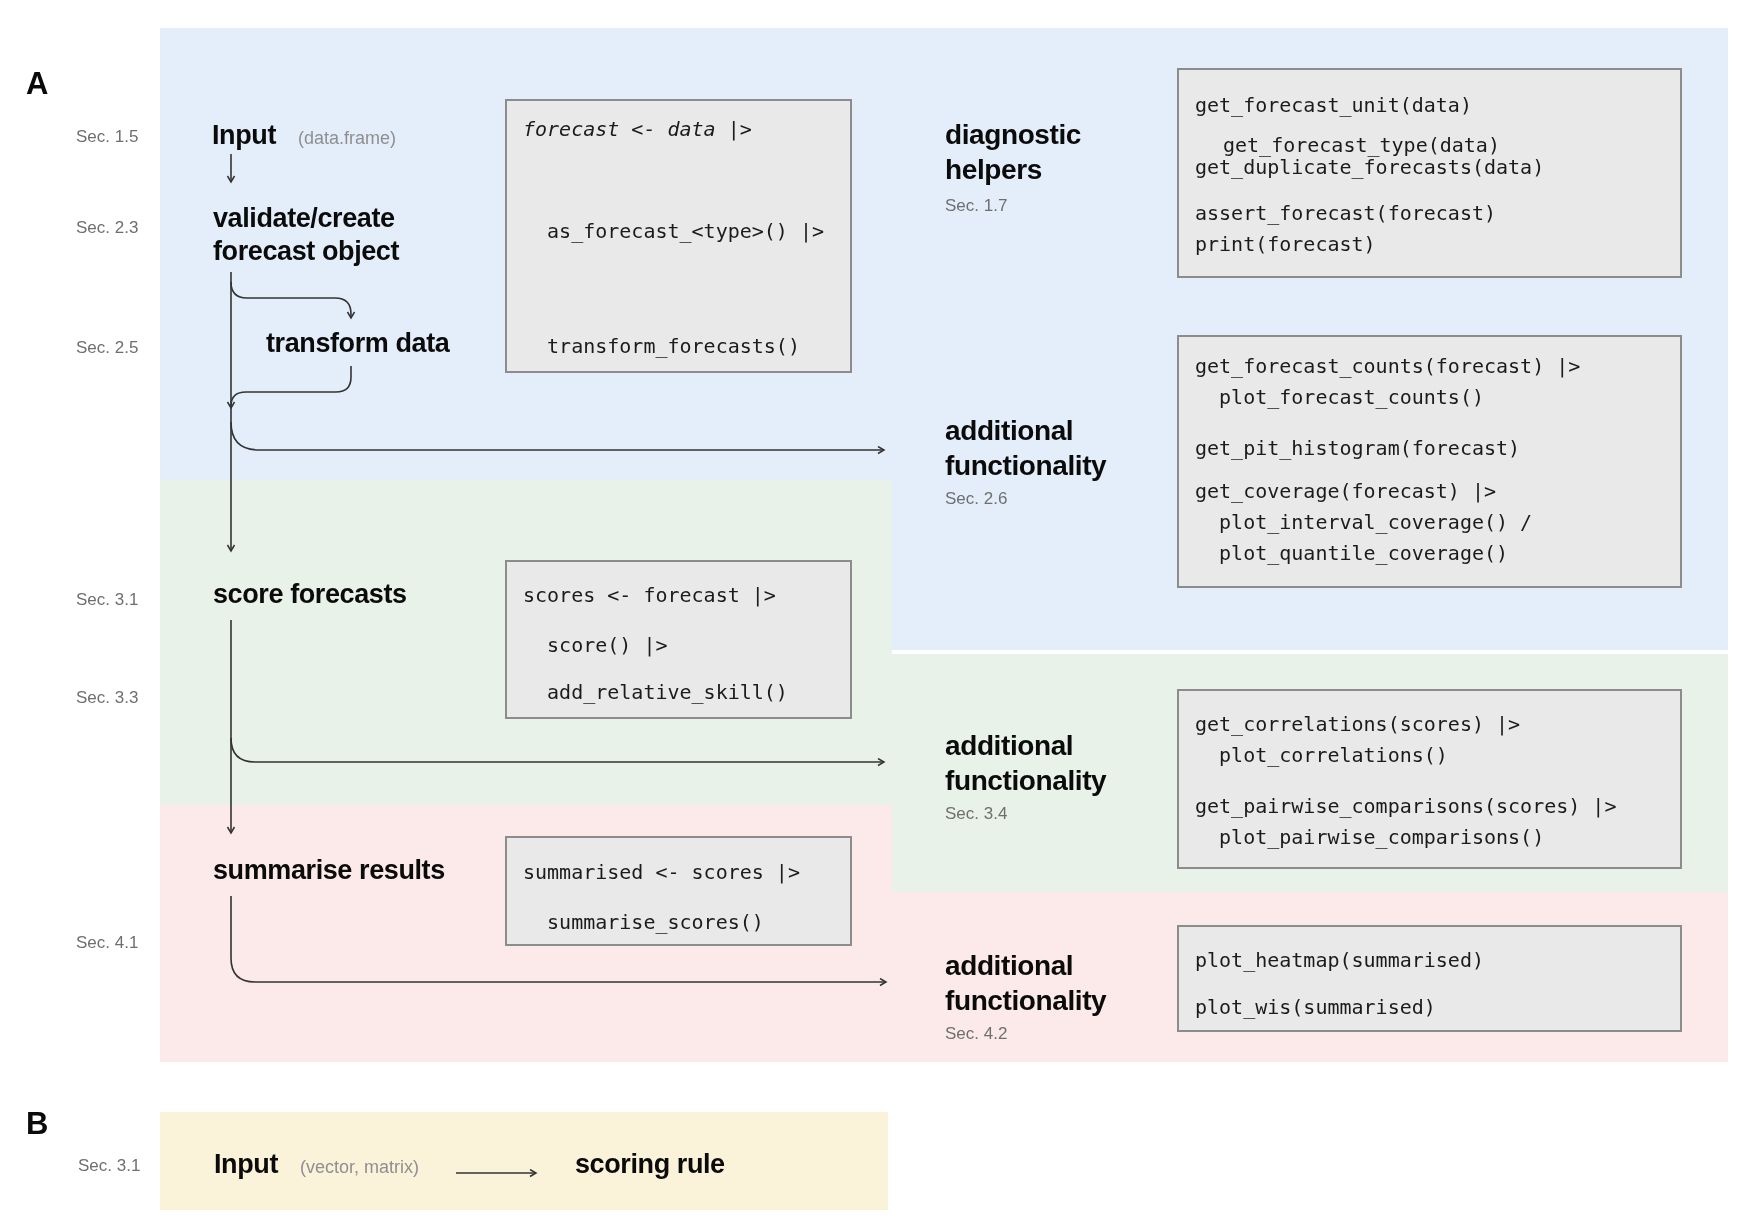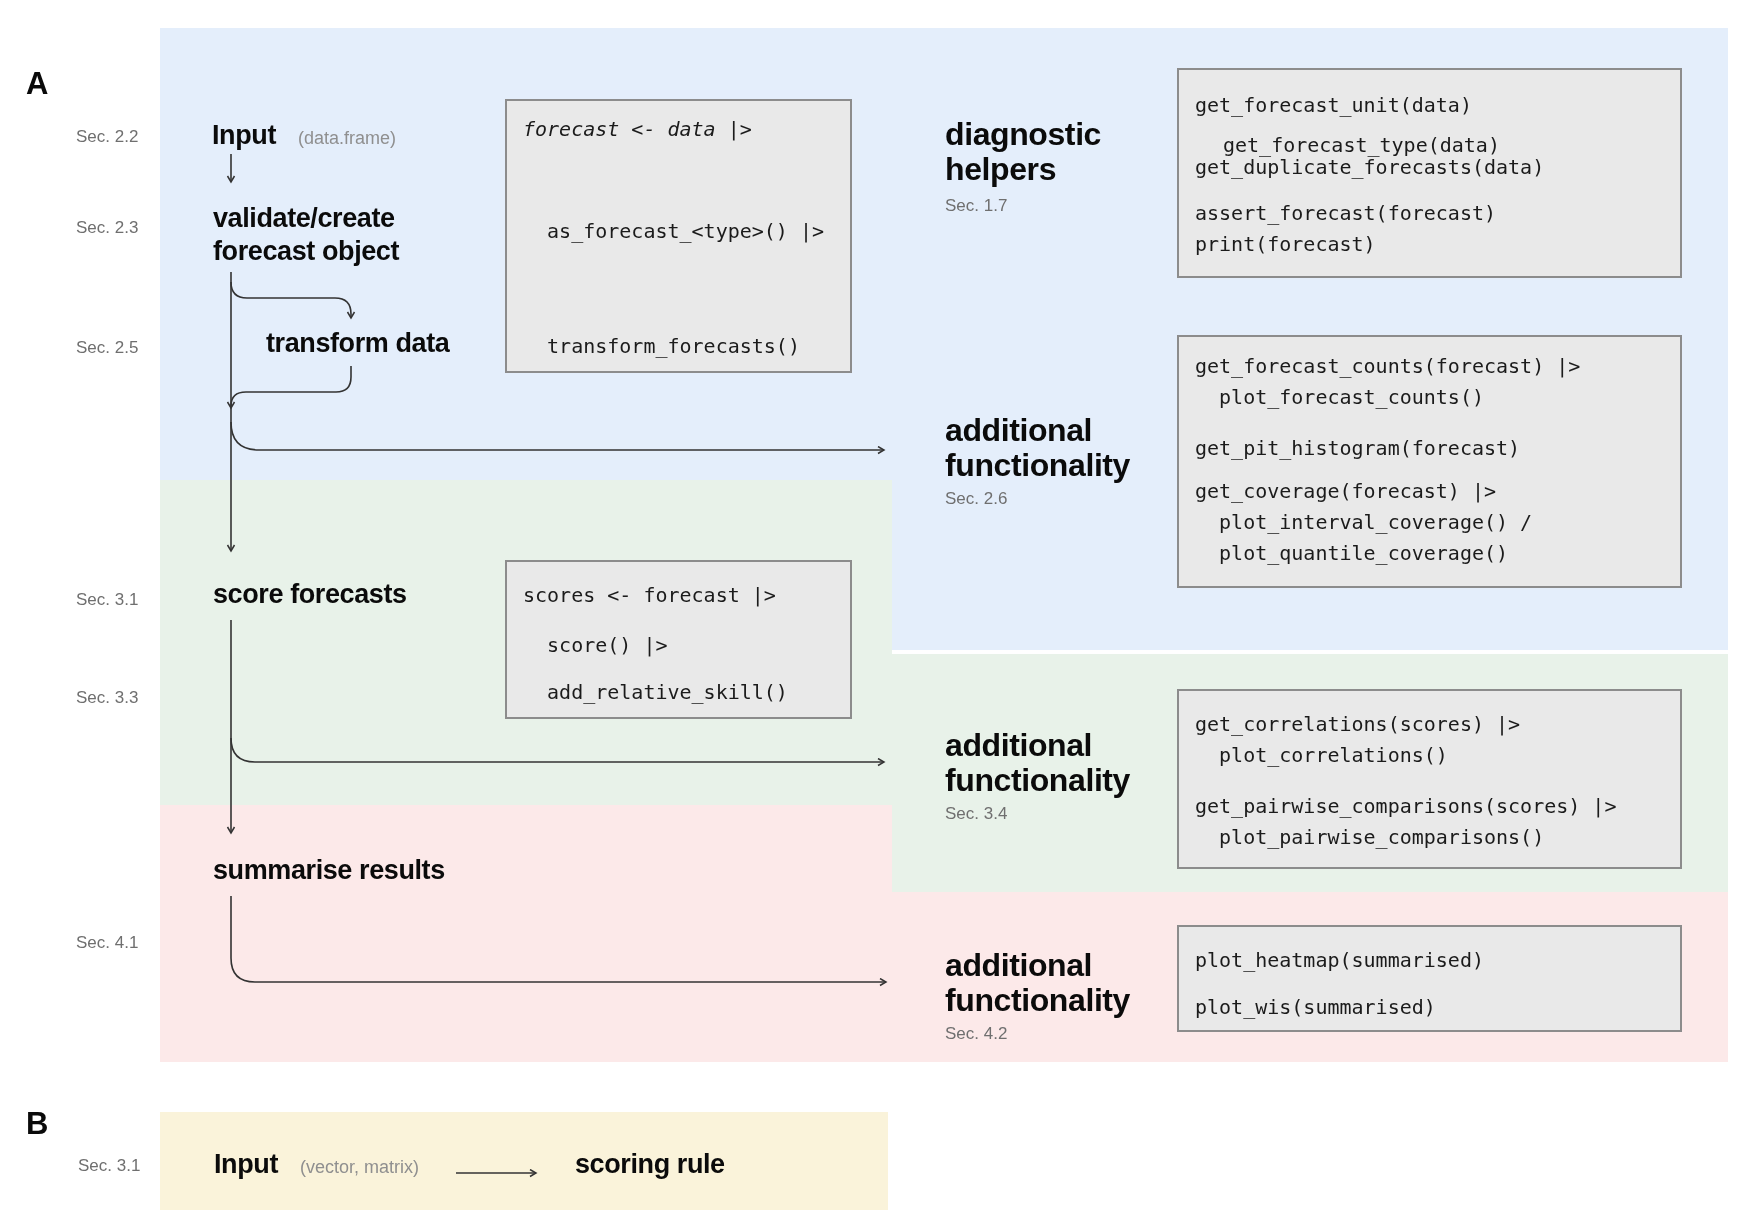--- a/index.html
+++ b/index.html
@@ -14,21 +14,21 @@
   .band{position:absolute;}
   .band.blue{background:var(--blue);}
   .band.green{background:var(--green);}
   .band.red{background:var(--red);}
   .band.yellow{background:var(--yellow);}
   .panel-label{position:absolute;font-size:31px;font-weight:700;color:#0a0a0a;letter-spacing:-.5px;}
   .sec{position:absolute;font-size:17px;color:var(--section);white-space:nowrap;}
   .flow-label{position:absolute;font-size:27px;font-weight:700;color:#0b0b0b;
     letter-spacing:-.4px;line-height:33px;white-space:nowrap;}
   .annot{position:absolute;font-size:18px;color:var(--muted);white-space:nowrap;}
-  .side-label{position:absolute;font-size:32px;font-weight:700;color:#0b0b0b;
+  .side-label{position:absolute;font-size:28px;font-weight:700;color:#0b0b0b;
     letter-spacing:-.4px;line-height:35px;white-space:nowrap;}
   .codebox{position:absolute;background:var(--boxbg);border:2px solid var(--boxborder);}
   .codeline{position:absolute;left:16px;font-family:"DejaVu Sans Mono",monospace;
     font-size:20px;line-height:26px;color:#1b1b1b;white-space:pre;}
   svg.arrows{position:absolute;left:0;top:0;pointer-events:none;}
   svg.arrows path{stroke:var(--arrow);stroke-width:1.6;fill:none;}
   svg.arrows .head{stroke-width:1.5;}
 </style>
 </head>
 <body>
@@ -39,21 +39,21 @@
   <div class="band blue" style="left:892px;top:480px;width:836px;height:170px;"></div>
   <div class="band green" style="left:160px;top:480px;width:732px;height:325px;"></div>
   <div class="band green" style="left:892px;top:654px;width:836px;height:238px;"></div>
   <div class="band red" style="left:160px;top:805px;width:732px;height:257px;"></div>
   <div class="band red" style="left:892px;top:892px;width:836px;height:170px;"></div>
   <div class="band yellow" style="left:160px;top:1112px;width:728px;height:98px;"></div>
 
   <div class="panel-label" style="left:26px;top:66px;">A</div>
   <div class="panel-label" style="left:26px;top:1106px;">B</div>
 
-  <div class="sec" style="left:76px;top:127px;">Sec. 2.2</div>
+  <div class="sec" style="left:76px;top:127px;">Sec. 1.5</div>
   <div class="sec" style="left:76px;top:218px;">Sec. 2.3</div>
   <div class="sec" style="left:76px;top:338px;">Sec. 2.5</div>
   <div class="sec" style="left:76px;top:590px;">Sec. 3.1</div>
   <div class="sec" style="left:76px;top:688px;">Sec. 3.3</div>
   <div class="sec" style="left:76px;top:933px;">Sec. 4.1</div>
   <div class="sec" style="left:78px;top:1156px;">Sec. 3.1</div>
 
   <div class="flow-label" style="left:212px;top:119px;">Input</div>
   <div class="annot" style="left:298px;top:128px;">(data.frame)</div>
   <div class="flow-label" style="left:213px;top:202px;">
@@ -117,20 +117,24 @@
     <div class="codeline" style="top:117px;">  add_relative_skill()</div>
   </div>
 
   <div class="codebox" style="left:1177px;top:689px;width:505px;height:180px;">
     <div class="codeline" style="top:20px;">get_correlations(scores) |&gt;</div>
     <div class="codeline" style="top:51px;text-align:center;">  plot_correlations()</div>
     <div class="codeline" style="top:102px;">get_pairwise_comparisons(scores) |&gt;</div>
     <div class="codeline" style="top:133px;">  plot_pairwise_comparisons()</div>
   </div>
 
+  <div class="codebox" style="left:505px;top:836px;width:347px;height:110px;">
+    <div class="codeline" style="top:21px;">summarised &lt;- scores |&gt;</div>
+    <div class="codeline" style="top:71px;">  summarise_scores()</div>
+  </div>
 
   <div class="codebox" style="left:1177px;top:925px;width:505px;height:107px;">
     <div class="codeline" style="top:20px;">plot_heatmap(summarised)</div>
     <div class="codeline" style="top:67px;">plot_wis(summarised)</div>
   </div>
 
   <svg class="arrows" width="1742" height="1230" viewBox="0 0 1742 1230">
     <defs>
       <marker id="ah" markerUnits="userSpaceOnUse" markerWidth="14" markerHeight="14" refX="7" refY="4.5" orient="auto">
         <path class="head" d="M1,1 L7,4.5 L1,8"></path>

